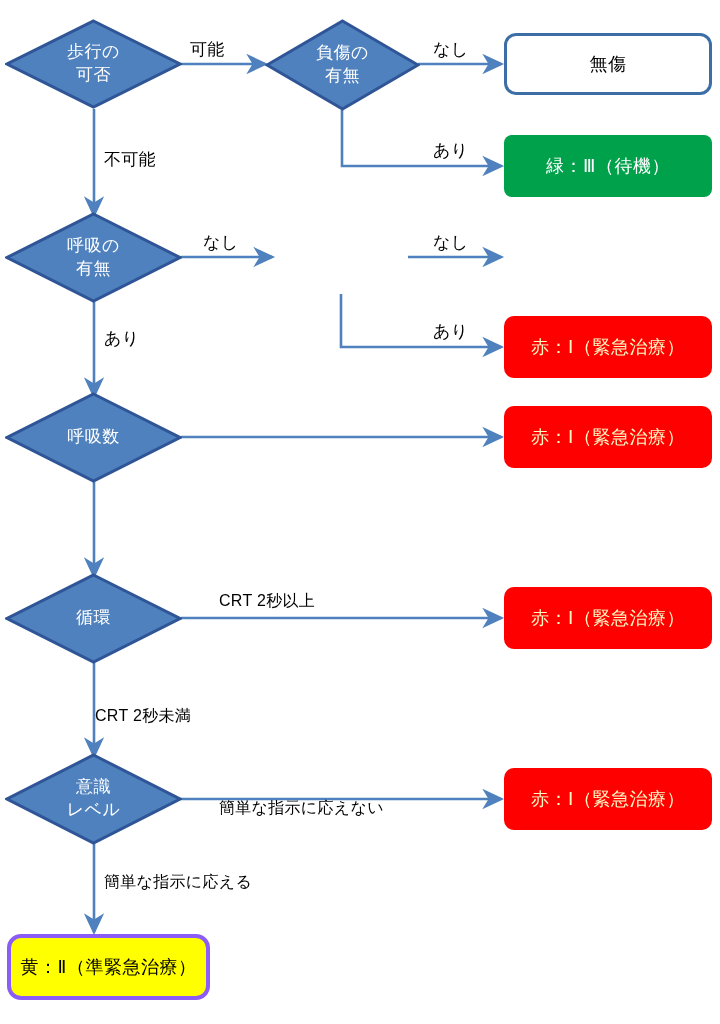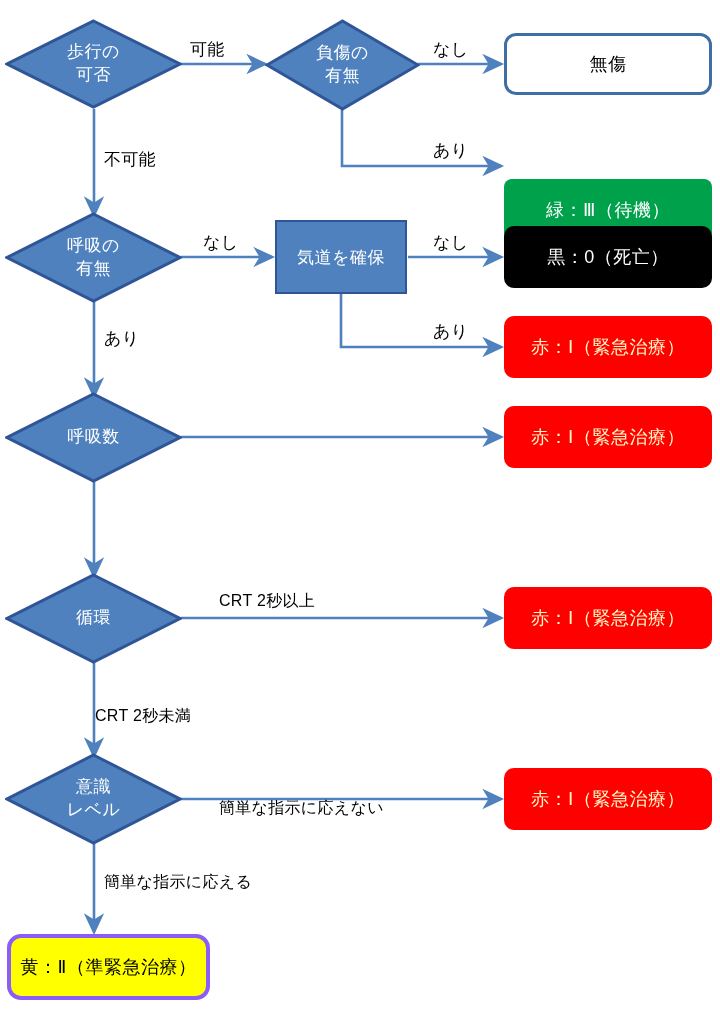--- a/index.html
+++ b/index.html
@@ -18,21 +18,21 @@
 
   
   .procbox{position:absolute;background:#4E81BD;border:2px solid #2F5597;
       display:flex;align-items:center;justify-content:center;
       color:#ffffff;font-size:17px;letter-spacing:.5px;box-sizing:border-box;}
 
   
   .outbox{position:absolute;display:flex;align-items:center;justify-content:center;
       box-sizing:border-box;font-size:18px;letter-spacing:.5px;}
   .outbox.white{background:#ffffff;border:3px solid #3D6EA5;border-radius:12px;color:#000000;}
-  .outbox.green{background:#00A14B;border:none;border-radius:8px;color:#ffffff;margin-top:44px;}
+  .outbox.green{background:#00A14B;border:none;border-radius:8px;color:#ffffff;}
   .outbox.black{background:#000000;border:none;border-radius:10px;color:#ffffff;}
   .outbox.red{background:#FF0000;border:none;border-radius:10px;color:#fef9c3;}
   .outbox.yellow{background:#FFFF00;border:4px solid #8b5cf6;border-radius:14px;color:#000000;}
 
   
   .elabel{position:absolute;color:#000000;font-size:17px;white-space:nowrap;
       letter-spacing:.3px;}
   .elabel.small{font-size:16px;}
 </style>
 </head>
@@ -129,35 +129,29 @@
   <div class="diamond" style="left:5px;top:753px;width:177px;height:92px;">
     <svg class="dshape" viewBox="0 0 177 92" preserveAspectRatio="none">
       <polygon points="88.5,2 175,46 88.5,90 2,46" fill="#4E81BD" stroke="#2F5597" stroke-width="3"></polygon>
     </svg>
     <div class="dlabel">
       <div>意識</div>
       <div>レベル</div>
     </div>
   </div>
 
-  <div class="procbox" style="left:275px;top:220px;width:132px;height:74px;">
-    <span>気道を確保</span>
-  </div>
 
   <div class="outbox white" style="left:504px;top:33px;width:208px;height:62px;">
     <span>無傷</span>
   </div>
 
   <div class="outbox green" style="left:504px;top:135px;width:208px;height:62px;">
     <span>緑：Ⅲ（待機）</span>
   </div>
 
-  <div class="outbox black" style="left:504px;top:226px;width:208px;height:62px;">
-    <span>黒：0（死亡）</span>
-  </div>
 
   <div class="outbox red" style="left:504px;top:316px;width:208px;height:62px;">
     <span>赤：Ⅰ（緊急治療）</span>
   </div>
 
   <div class="outbox red" style="left:504px;top:406px;width:208px;height:62px;">
     <span>赤：Ⅰ（緊急治療）</span>
   </div>
 
   <div class="outbox red" style="left:504px;top:587px;width:208px;height:62px;">

